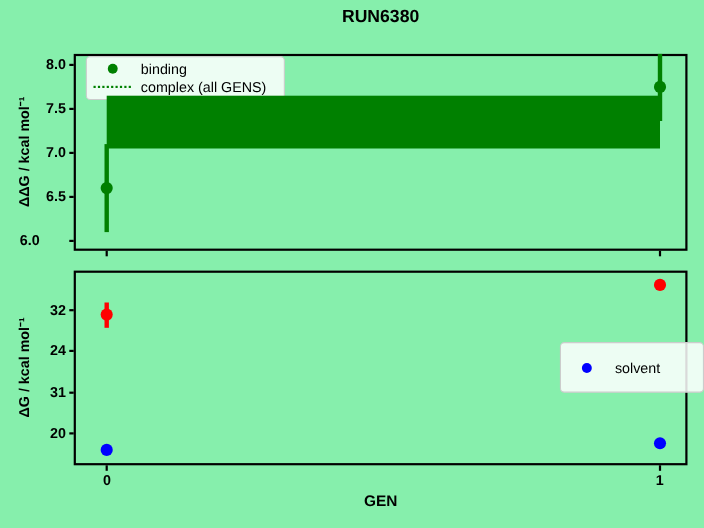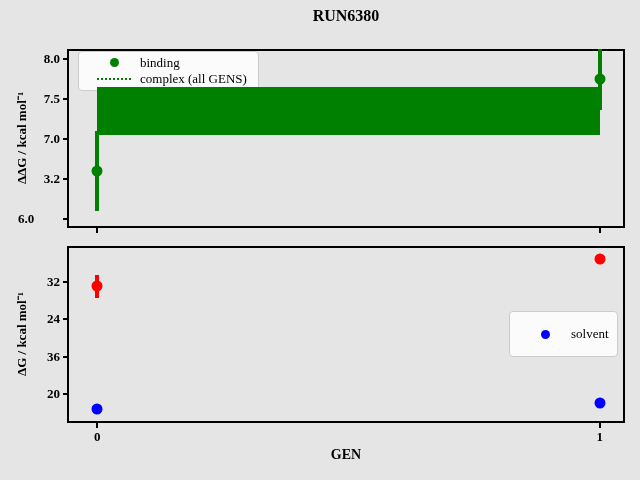--- a/index.html
+++ b/index.html
@@ -1,35 +1,35 @@
 <!DOCTYPE html>
 <html><head>
 <meta charset="utf-8">
 <style>
   html,body{margin:0;padding:0;background:#fff;}
   #figure{
-    position:relative;width:640px;height:480px;background:#e5e5e5;
-    font-family:Liberation Serif, serif;color:#000;overflow:hidden;
+    position:relative;width:640px;height:480px;background:#86efac;
+    font-family:Liberation Sans, sans-serif;color:#000;overflow:hidden;
   }
   .axes{position:absolute;border:2px solid #000;box-sizing:border-box;background:transparent;}
   #plot-title{position:absolute;left:67px;top:7px;width:558px;text-align:center;
     font-size:16px;font-weight:bold;}
   .ylabel{position:absolute;white-space:nowrap;font-size:13px;font-weight:bold;
     transform:translate(-50%,-50%) rotate(-90deg);}
   #xaxis-label{position:absolute;left:67px;top:447px;width:558px;text-align:center;
     font-size:14px;font-weight:bold;}
   .tick-label{position:absolute;font-size:13px;font-weight:bold;line-height:16px;}
   .tickmark-y{position:absolute;width:4px;height:2px;background:#000;}
   .tickmark-x{position:absolute;width:2px;height:5px;background:#000;}
   .band{position:absolute;}
   .ebar{position:absolute;width:4px;transform:translateX(-50%);}
   .pt{position:absolute;width:11px;height:11px;border-radius:50%;transform:translate(-50%,-50%);}
   .legend{position:absolute;background:rgba(255,255,255,0.85);border:1px solid #cccccc;
     border-radius:4px;display:flex;flex-direction:column;justify-content:space-evenly;
-    box-sizing:border-box;padding:2px 16px;}
+    box-sizing:border-box;padding:2px 4px;}
   .lrow{display:flex;align-items:center;}
   .lmark{width:38px;display:flex;justify-content:center;align-items:center;flex:none;}
   .ldot{width:9px;height:9px;border-radius:50%;}
   .lline{width:34px;height:0;border-top:2px dotted #008000;}
   .ltext{font-size:13px;margin-left:7px;white-space:nowrap;}
 </style>
 </head>
 <body>
 
 <div id="figure">
@@ -51,52 +51,52 @@
         <span class="lline"></span>
       </span>
       <span class="ltext">complex (all GENS)</span>
     </div>
   </div>
 
   <div class="axes" style="left:67px;top:246px;width:558px;height:177px;"></div>
   <div class="ylabel" style="left:21px;top:334px;">ΔG / kcal mol⁻¹</div>
   <div id="xaxis-label">GEN</div>
 
-  <div class="legend" style="left:509px;top:311px;width:109px;height:46px;">
+  <div class="legend" style="left:509px;top:311px;width:131px;height:46px;">
     <div class="lrow">
       <span class="lmark">
         <span class="ldot" style="background:#0000ff;"></span>
       </span>
       <span class="ltext">solvent</span>
     </div>
   </div>
 
 <div class="tickmark-y" style="left: 63px; top: 58.3884px;"></div>
     <div class="tick-label" style="left: 18px; top: 51.3884px; width: 42px; text-align: right;">8.0</div>
     <div class="tickmark-y" style="left: 63px; top: 98.3438px;"></div>
     <div class="tick-label" style="left: 18px; top: 91.3438px; width: 42px; text-align: right;">7.5</div>
     <div class="tickmark-y" style="left: 63px; top: 138.299px;"></div>
     <div class="tick-label" style="left: 18px; top: 131.299px; width: 42px; text-align: right;">7.0</div>
     <div class="tickmark-y" style="left: 63px; top: 178.254px;"></div>
-    <div class="tick-label" style="left: 18px; top: 171.254px; width: 42px; text-align: right;">3.2</div>
+    <div class="tick-label" style="left: 18px; top: 171.254px; width: 42px; text-align: right;">6.5</div>
     <div class="tickmark-y" style="left: 63px; top: 218.21px;"></div>
     <div class="tick-label" style="left: 18px; top: 211.21px; width: 42px; text-align: left;">6.0</div>
     <div class="tickmark-x" style="left: 96.1622px; top: 228px;"></div>
     <div class="tickmark-x" style="left: 598.865px; top: 228px;"></div>
     <div class="band" style="left: 97.1622px; top: 87.3571px; width: 502.703px; height: 47.9464px; background: rgb(0, 128, 0);"></div>
     <div class="ebar" style="left: 97.1622px; top: 131.308px; height: 79.9107px; background: rgb(0, 128, 0);"></div>
     <div class="pt" style="left: 97.1622px; top: 171.263px; background: rgb(0, 128, 0);"></div>
     <div class="ebar" style="left: 599.865px; top: 49px; height: 60.7321px; background: rgb(0, 128, 0);"></div>
     <div class="pt" style="left: 599.865px; top: 79.3661px; background: rgb(0, 128, 0);"></div>
     <div class="tickmark-y" style="left: 63px; top: 280.737px;"></div>
     <div class="tick-label" style="left: 18px; top: 273.737px; width: 42px; text-align: right;">32</div>
     <div class="tickmark-y" style="left: 63px; top: 318.158px;"></div>
     <div class="tick-label" style="left: 18px; top: 311.158px; width: 42px; text-align: right;">24</div>
     <div class="tickmark-y" style="left: 63px; top: 355.578px;"></div>
-    <div class="tick-label" style="left: 18px; top: 348.578px; width: 42px; text-align: right;">36</div>
+    <div class="tick-label" style="left: 18px; top: 348.578px; width: 42px; text-align: right;">31</div>
     <div class="tickmark-y" style="left: 63px; top: 392.999px;"></div>
     <div class="tick-label" style="left: 18px; top: 385.999px; width: 42px; text-align: right;">20</div>
     <div class="tickmark-x" style="left: 96.1622px; top: 423px;"></div>
     <div class="tick-label" style="left: 87.1622px; top: 429px; width: 20px; text-align: center;">0</div>
     <div class="tickmark-x" style="left: 598.865px; top: 423px;"></div>
     <div class="tick-label" style="left: 589.865px; top: 429px; width: 20px; text-align: center;">1</div>
     <div class="ebar" style="left: 97.1622px; top: 408.032px; height: 1.87104px; background: rgb(0, 0, 255);"></div>
     <div class="pt" style="left: 97.1622px; top: 408.967px; background: rgb(0, 0, 255);"></div>
     <div class="ebar" style="left: 599.865px; top: 402.419px; height: 1.87104px; background: rgb(0, 0, 255);"></div>
     <div class="pt" style="left: 599.865px; top: 403.354px; background: rgb(0, 0, 255);"></div>

